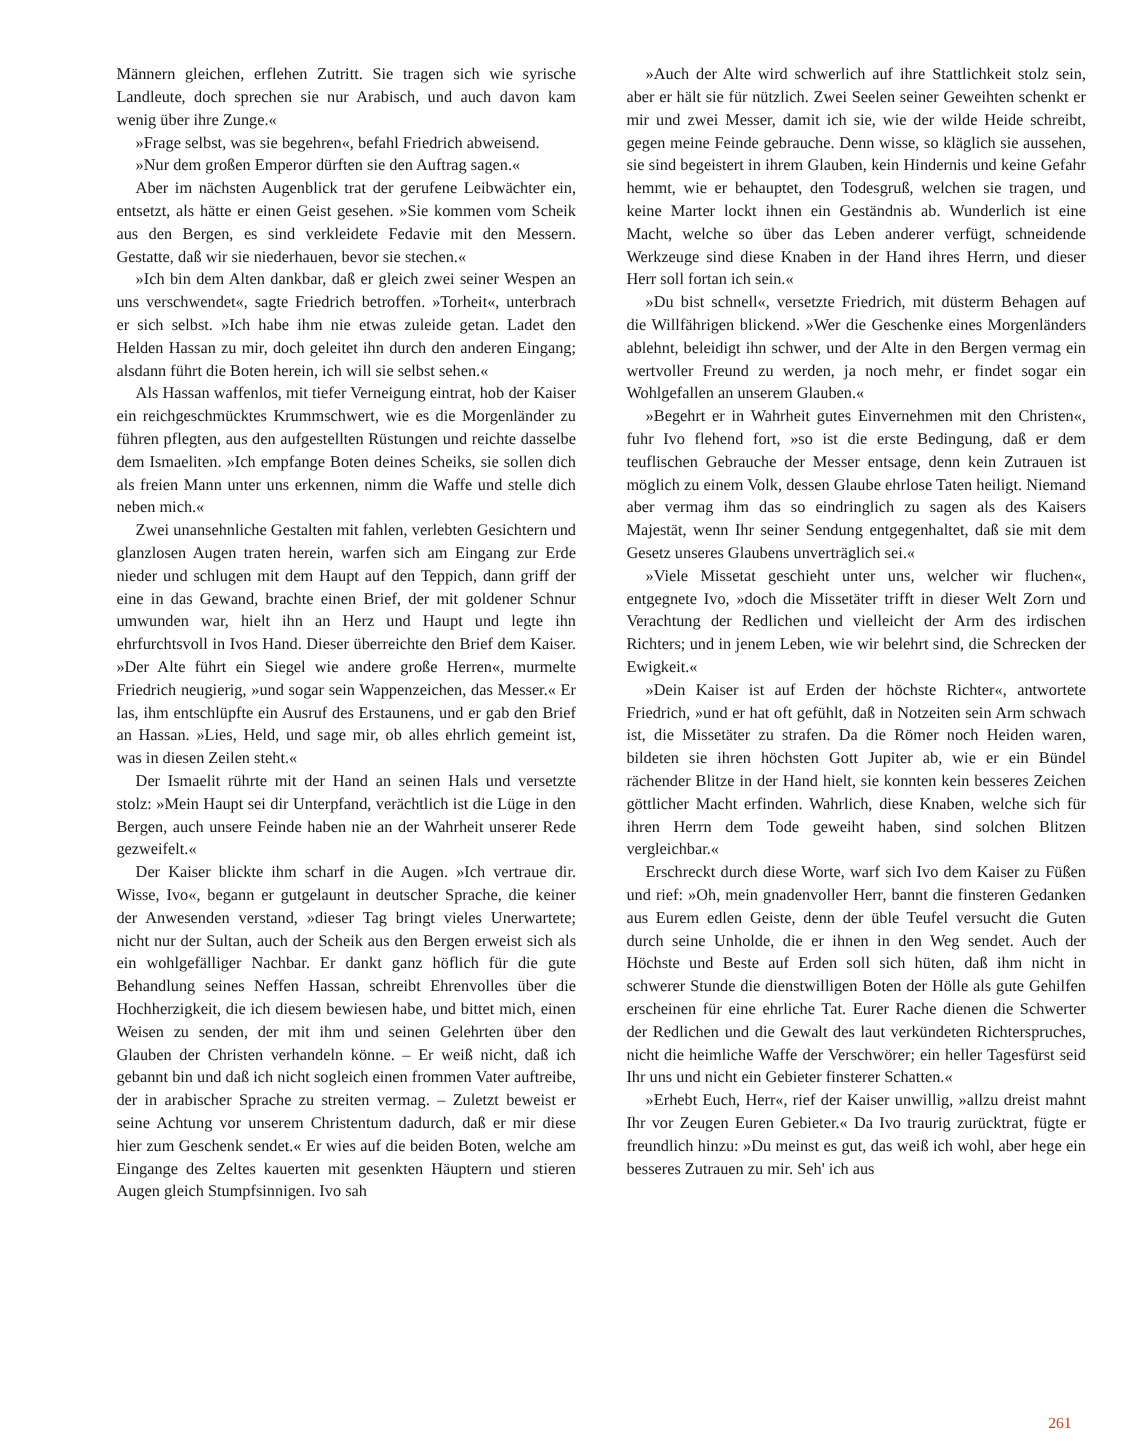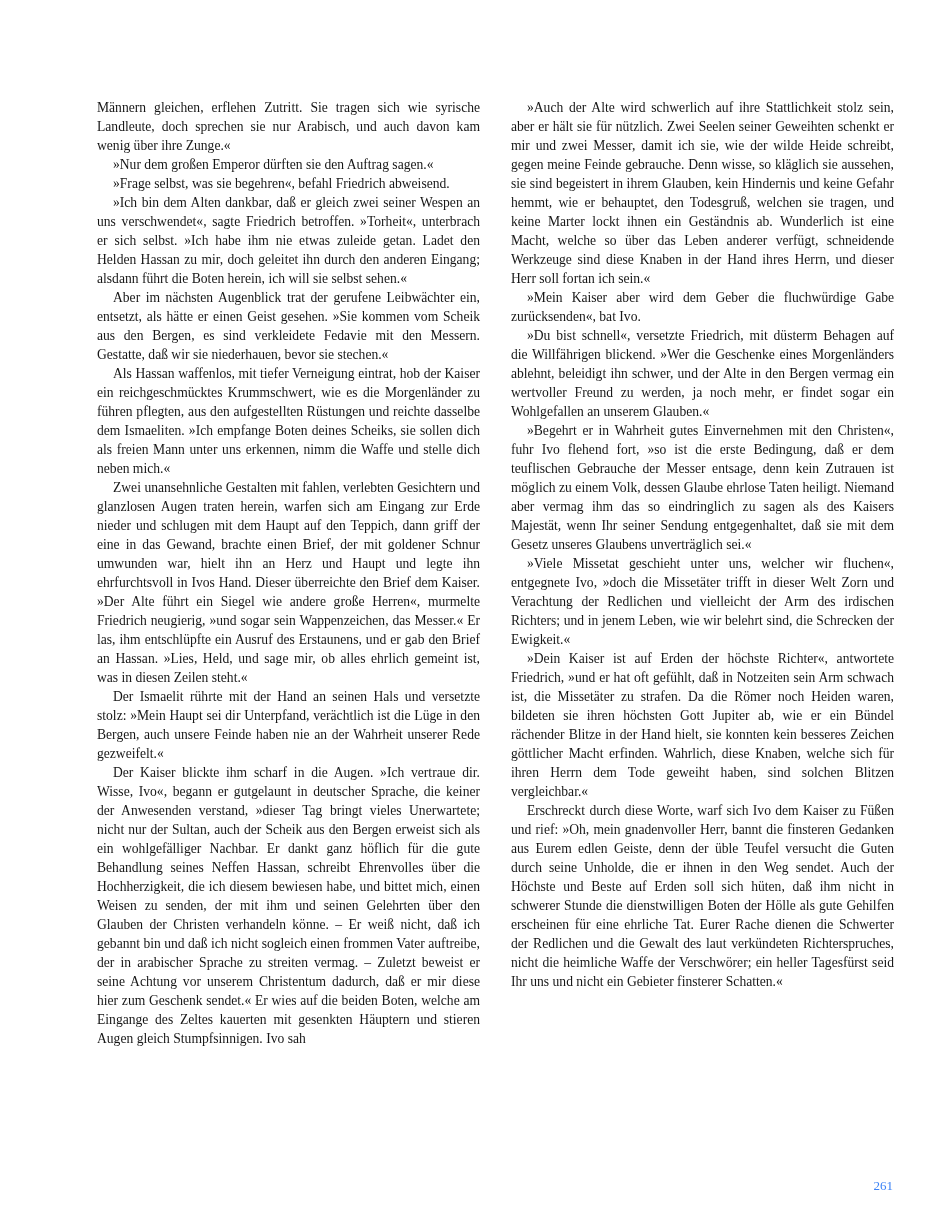--- a/index.html
+++ b/index.html
@@ -15,22 +15,21 @@
   .page {
     position: relative;
     width: 935px;
     height: 1210px;
     background: #ffffff;
     padding: 52px 42px 0 97px;
     overflow: hidden;
   }
   .columns {
     display: flex;
-    gap: 31px;
-    margin-top: 46px;
+    gap: 42px;
   }
   .column {
     width: 383px;
     flex: 0 0 383px;
     font-size: 13.6px;
     line-height: 19px;
     text-align: justify;
     hyphens: none;
   }
   .column p {
@@ -38,47 +37,47 @@
   }
   .column p.no-indent {
     text-indent: 0;
   }
   .page-number {
     position: absolute;
     right: 42px;
     bottom: 18px;
     font-size: 13px;
     line-height: 1;
-    color: #3b82f6;
+    color: #c2410c;
   }
 </style>
 </head>
 <body>
 
 <div class="page">
   <div class="columns">
 
     <section class="column">
       <p class="no-indent">Männern gleichen, erflehen Zutritt. Sie tragen sich wie syrische Landleute, doch sprechen sie nur Arabisch, und auch davon kam wenig über ihre Zunge.«</p>
+      <p>»Frage selbst, was sie begehren«, befahl Friedrich abweisend.</p>
       <p>»Nur dem großen Emperor dürften sie den Auftrag sagen.«</p>
-      <p>»Frage selbst, was sie begehren«, befahl Friedrich abweisend.</p>
+      <p>Aber im nächsten Augenblick trat der gerufene Leibwächter ein, entsetzt, als hätte er einen Geist gesehen. »Sie kommen vom Scheik aus den Bergen, es sind verkleidete Fedavie mit den Messern. Gestatte, daß wir sie niederhauen, bevor sie stechen.«</p>
       <p>»Ich bin dem Alten dankbar, daß er gleich zwei seiner Wespen an uns verschwendet«, sagte Friedrich betroffen. »Torheit«, unterbrach er sich selbst. »Ich habe ihm nie etwas zuleide getan. Ladet den Helden Hassan zu mir, doch geleitet ihn durch den anderen Eingang; alsdann führt die Boten herein, ich will sie selbst sehen.«</p>
-      <p>Aber im nächsten Augenblick trat der gerufene Leibwächter ein, entsetzt, als hätte er einen Geist gesehen. »Sie kommen vom Scheik aus den Bergen, es sind verkleidete Fedavie mit den Messern. Gestatte, daß wir sie niederhauen, bevor sie stechen.«</p>
       <p>Als Hassan waffenlos, mit tiefer Verneigung eintrat, hob der Kaiser ein reichgeschmücktes Krummschwert, wie es die Morgenländer zu führen pflegten, aus den aufgestellten Rüstungen und reichte dasselbe dem Ismaeliten. »Ich empfange Boten deines Scheiks, sie sollen dich als freien Mann unter uns erkennen, nimm die Waffe und stelle dich neben mich.«</p>
       <p>Zwei unansehnliche Gestalten mit fahlen, verlebten Gesichtern und glanzlosen Augen traten herein, warfen sich am Eingang zur Erde nieder und schlugen mit dem Haupt auf den Teppich, dann griff der eine in das Gewand, brachte einen Brief, der mit goldener Schnur umwunden war, hielt ihn an Herz und Haupt und legte ihn ehrfurchtsvoll in Ivos Hand. Dieser überreichte den Brief dem Kaiser. »Der Alte führt ein Siegel wie andere große Herren«, murmelte Friedrich neugierig, »und sogar sein Wappenzeichen, das Messer.« Er las, ihm entschlüpfte ein Ausruf des Erstaunens, und er gab den Brief an Hassan. »Lies, Held, und sage mir, ob alles ehrlich gemeint ist, was in diesen Zeilen steht.«</p>
       <p>Der Ismaelit rührte mit der Hand an seinen Hals und versetzte stolz: »Mein Haupt sei dir Unterpfand, verächtlich ist die Lüge in den Bergen, auch unsere Feinde haben nie an der Wahrheit unserer Rede gezweifelt.«</p>
       <p>Der Kaiser blickte ihm scharf in die Augen. »Ich vertraue dir. Wisse, Ivo«, begann er gutgelaunt in deutscher Sprache, die keiner der Anwesenden verstand, »dieser Tag bringt vieles Unerwartete; nicht nur der Sultan, auch der Scheik aus den Bergen erweist sich als ein wohlgefälliger Nachbar. Er dankt ganz höflich für die gute Behandlung seines Neffen Hassan, schreibt Ehrenvolles über die Hochherzigkeit, die ich diesem bewiesen habe, und bittet mich, einen Weisen zu senden, der mit ihm und seinen Gelehrten über den Glauben der Christen verhandeln könne. – Er weiß nicht, daß ich gebannt bin und daß ich nicht sogleich einen frommen Vater auftreibe, der in arabischer Sprache zu streiten vermag. – Zuletzt beweist er seine Achtung vor unserem Christentum dadurch, daß er mir diese hier zum Geschenk sendet.« Er wies auf die beiden Boten, welche am Eingange des Zeltes kauerten mit gesenkten Häuptern und stieren Augen gleich Stumpfsinnigen. Ivo sah</p>
     </section>
 
     <section class="column">
       <p>»Auch der Alte wird schwerlich auf ihre Stattlichkeit stolz sein, aber er hält sie für nützlich. Zwei Seelen seiner Geweihten schenkt er mir und zwei Messer, damit ich sie, wie der wilde Heide schreibt, gegen meine Feinde gebrauche. Denn wisse, so kläglich sie aussehen, sie sind begeistert in ihrem Glauben, kein Hindernis und keine Gefahr hemmt, wie er behauptet, den Todesgruß, welchen sie tragen, und keine Marter lockt ihnen ein Geständnis ab. Wunderlich ist eine Macht, welche so über das Leben anderer verfügt, schneidende Werkzeuge sind diese Knaben in der Hand ihres Herrn, und dieser Herr soll fortan ich sein.«</p>
-      <p>»Mein Kaiser aber wird dem Geber die fluchwürdige Gabe zurücksenden«, bat Ivo.</p>
       <p>»Du bist schnell«, versetzte Friedrich, mit düsterm Behagen auf die Willfährigen blickend. »Wer die Geschenke eines Morgenländers ablehnt, beleidigt ihn schwer, und der Alte in den Bergen vermag ein wertvoller Freund zu werden, ja noch mehr, er findet sogar ein Wohlgefallen an unserem Glauben.«</p>
       <p>»Begehrt er in Wahrheit gutes Einvernehmen mit den Christen«, fuhr Ivo flehend fort, »so ist die erste Bedingung, daß er dem teuflischen Gebrauche der Messer entsage, denn kein Zutrauen ist möglich zu einem Volk, dessen Glaube ehrlose Taten heiligt. Niemand aber vermag ihm das so eindringlich zu sagen als des Kaisers Majestät, wenn Ihr seiner Sendung entgegenhaltet, daß sie mit dem Gesetz unseres Glaubens unverträglich sei.«</p>
       <p>»Viele Missetat geschieht unter uns, welcher wir fluchen«, entgegnete Ivo, »doch die Missetäter trifft in dieser Welt Zorn und Verachtung der Redlichen und vielleicht der Arm des irdischen Richters; und in jenem Leben, wie wir belehrt sind, die Schrecken der Ewigkeit.«</p>
       <p>»Dein Kaiser ist auf Erden der höchste Richter«, antwortete Friedrich, »und er hat oft gefühlt, daß in Notzeiten sein Arm schwach ist, die Missetäter zu strafen. Da die Römer noch Heiden waren, bildeten sie ihren höchsten Gott Jupiter ab, wie er ein Bündel rächender Blitze in der Hand hielt, sie konnten kein besseres Zeichen göttlicher Macht erfinden. Wahrlich, diese Knaben, welche sich für ihren Herrn dem Tode geweiht haben, sind solchen Blitzen vergleichbar.«</p>
       <p>Erschreckt durch diese Worte, warf sich Ivo dem Kaiser zu Füßen und rief: »Oh, mein gnadenvoller Herr, bannt die finsteren Gedanken aus Eurem edlen Geiste, denn der üble Teufel versucht die Guten durch seine Unholde, die er ihnen in den Weg sendet. Auch der Höchste und Beste auf Erden soll sich hüten, daß ihm nicht in schwerer Stunde die dienstwilligen Boten der Hölle als gute Gehilfen erscheinen für eine ehrliche Tat. Eurer Rache dienen die Schwerter der Redlichen und die Gewalt des laut verkündeten Richterspruches, nicht die heimliche Waffe der Verschwörer; ein heller Tagesfürst seid Ihr uns und nicht ein Gebieter finsterer Schatten.«</p>
+      <p>»Erhebt Euch, Herr«, rief der Kaiser unwillig, »allzu dreist mahnt Ihr vor Zeugen Euren Gebieter.« Da Ivo traurig zurücktrat, fügte er freundlich hinzu: »Du meinst es gut, das weiß ich wohl, aber hege ein besseres Zutrauen zu mir. Seh' ich aus</p>
     </section>
 
   </div>
 
   <div class="page-number">261</div>
 </div>
 
 </body></html>

